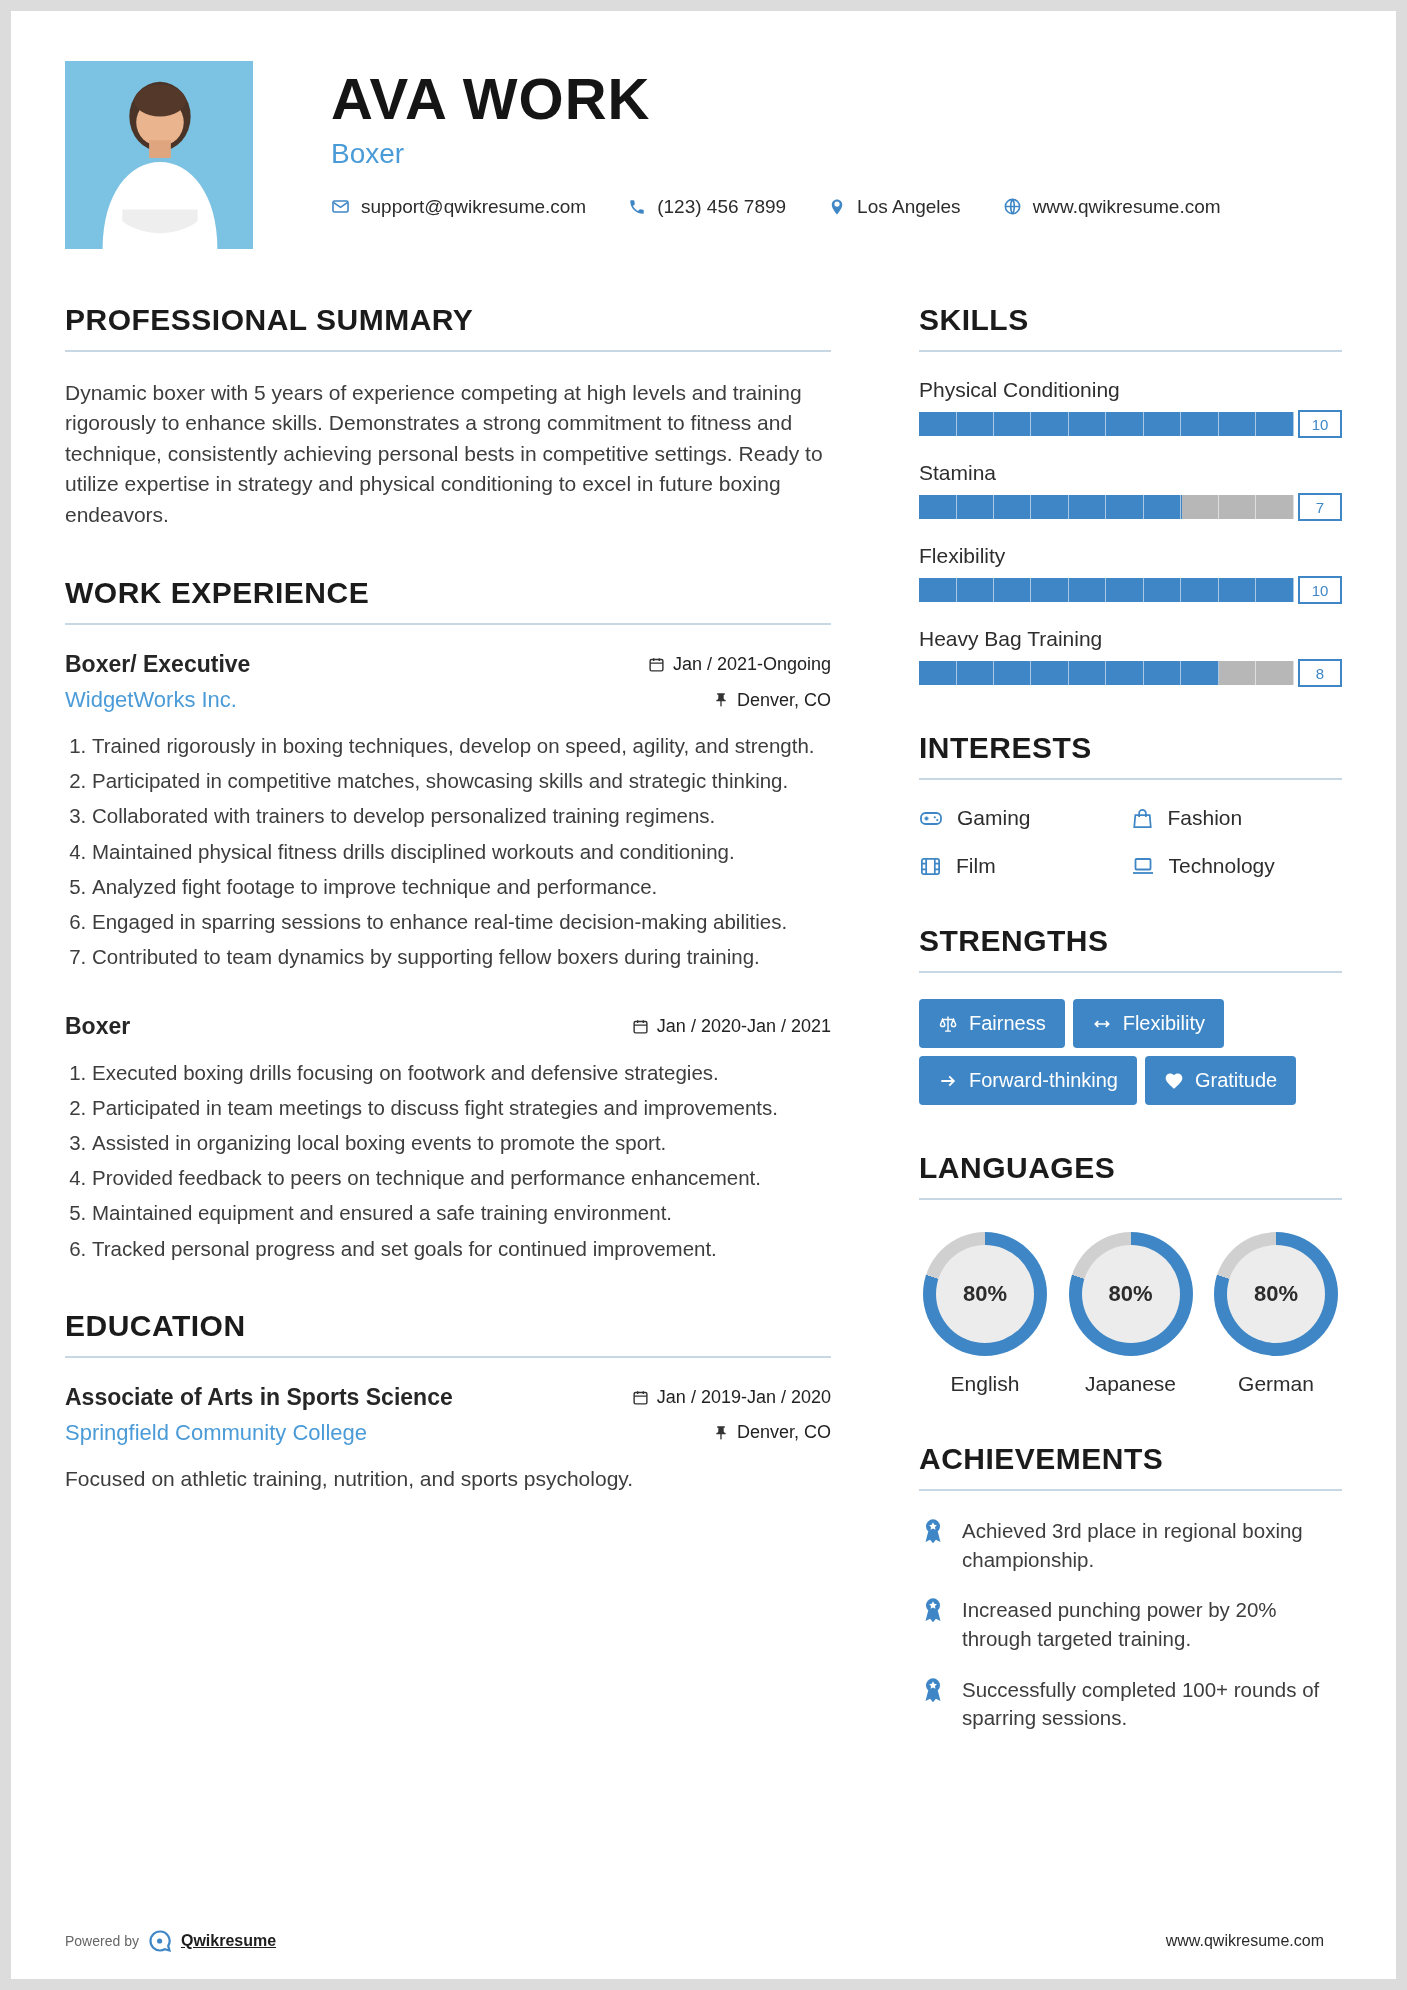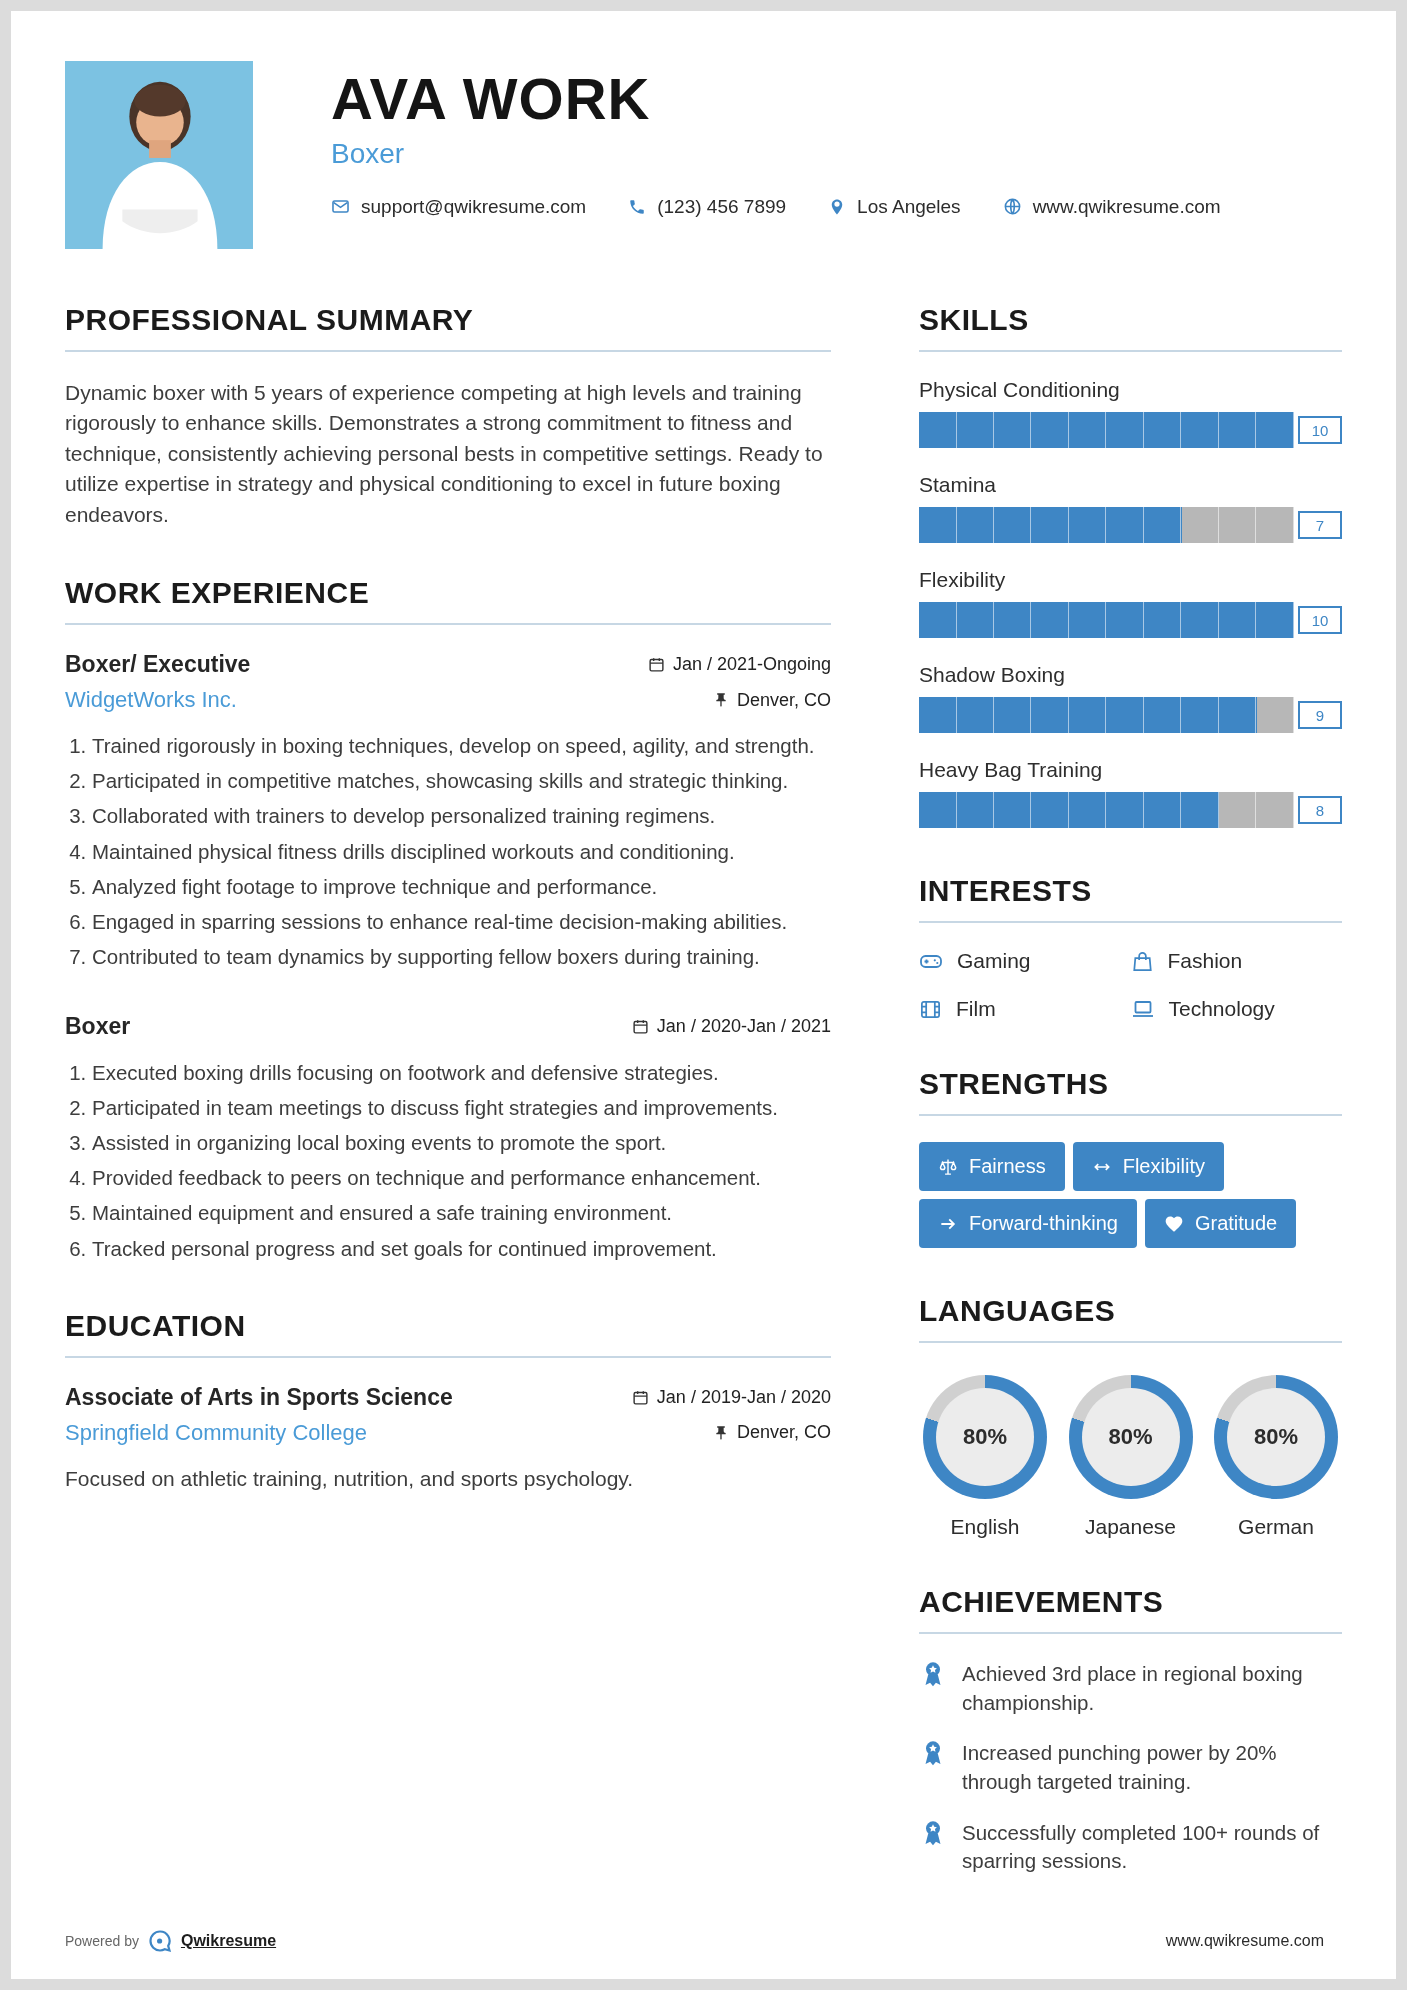--- a/index.html
+++ b/index.html
@@ -48,21 +48,21 @@
   .job-title{margin:0;font-size:23px;font-weight:bold;color:#262626;}
   .job-sub{margin-top:9px;}
   .company{font-size:22px;color:var(--link);}
   .meta{display:flex;align-items:center;gap:8px;font-size:18px;color:#222;}
   ol.bullets{margin:18px 0 0;padding-left:27px;font-size:20.5px;line-height:1.42;color:var(--text);}
   ol.bullets li{margin-bottom:6px;}
   .edu-note{margin-top:18px;}
   
   .skill{margin-bottom:25px;}
   .skill-label{font-size:21px;color:#2e2e2e;margin-bottom:10px;}
-  .bar-track{position:relative;height:36px;}
+  .bar-track{position:relative;height:24px;}
   .bar-area{position:absolute;left:0;right:48px;top:0;bottom:0;background:var(--track);overflow:hidden;}
   .bar-area::after{
     content:"";position:absolute;inset:0;
     background:repeating-linear-gradient(to right,transparent 0,transparent calc(10% - 1px),rgba(255,255,255,.55) calc(10% - 1px),rgba(255,255,255,.55) 10%);
   }
   .bar-fill{height:100%;background:var(--blue);width:0;}
   .bar-score{
     position:absolute;right:0;top:50%;transform:translateY(-50%);
     width:44px;height:28px;border:2px solid var(--blue);background:#fff;color:var(--blue);
     display:flex;align-items:center;justify-content:center;font-size:15px;
@@ -265,29 +265,20 @@
         <div class="skill">
           <div class="skill-label">Flexibility</div>
           <div class="bar-track">
             <div class="bar-area">
                 <div class="bar-fill" style="width: 100%;"></div>
               </div>
             <div class="bar-score">10</div>
           </div>
         </div>
         <div class="skill">
-          <div class="skill-label">Shadow Boxing</div>
-          <div class="bar-track">
-            <div class="bar-area">
-                <div class="bar-fill" style="width: 90%;"></div>
-              </div>
-            <div class="bar-score">9</div>
-          </div>
-        </div>
-        <div class="skill">
           <div class="skill-label">Heavy Bag Training</div>
           <div class="bar-track">
             <div class="bar-area">
                 <div class="bar-fill" style="width: 80%;"></div>
               </div>
             <div class="bar-score">8</div>
           </div>
         </div>
       </section>
 

